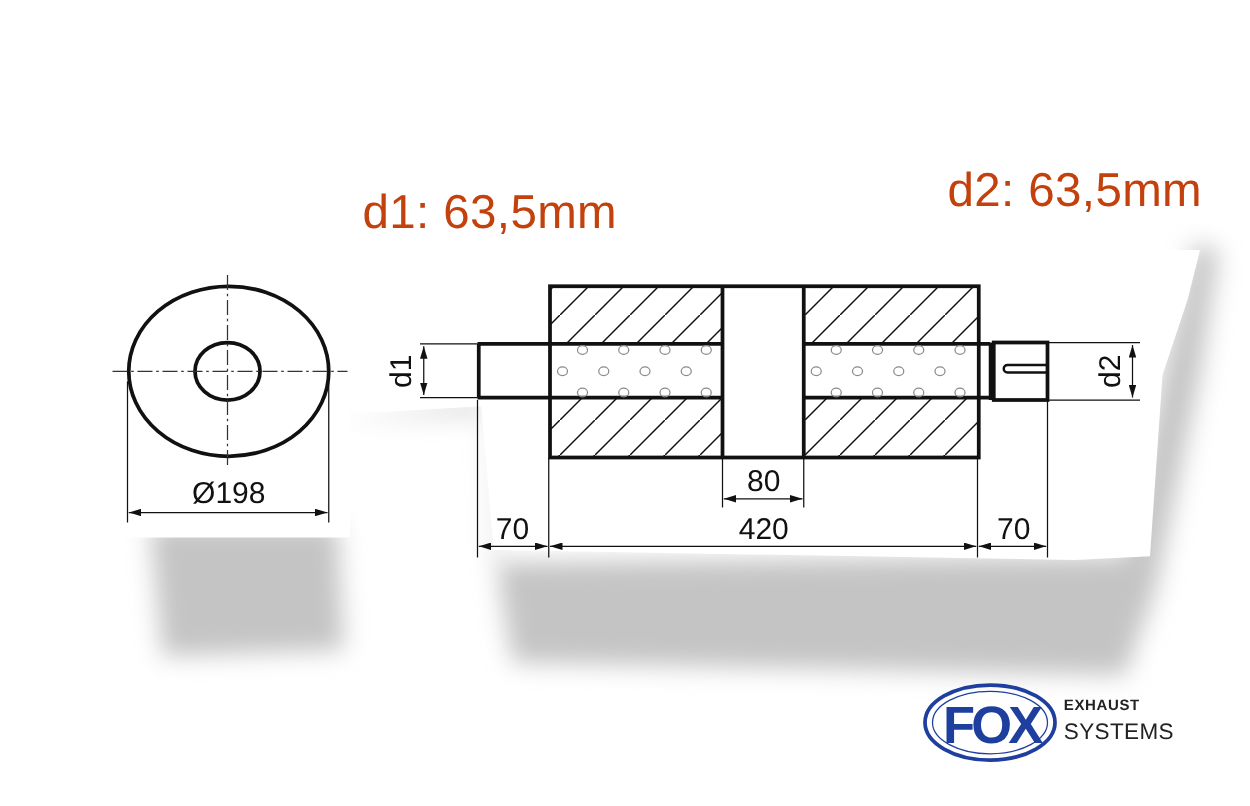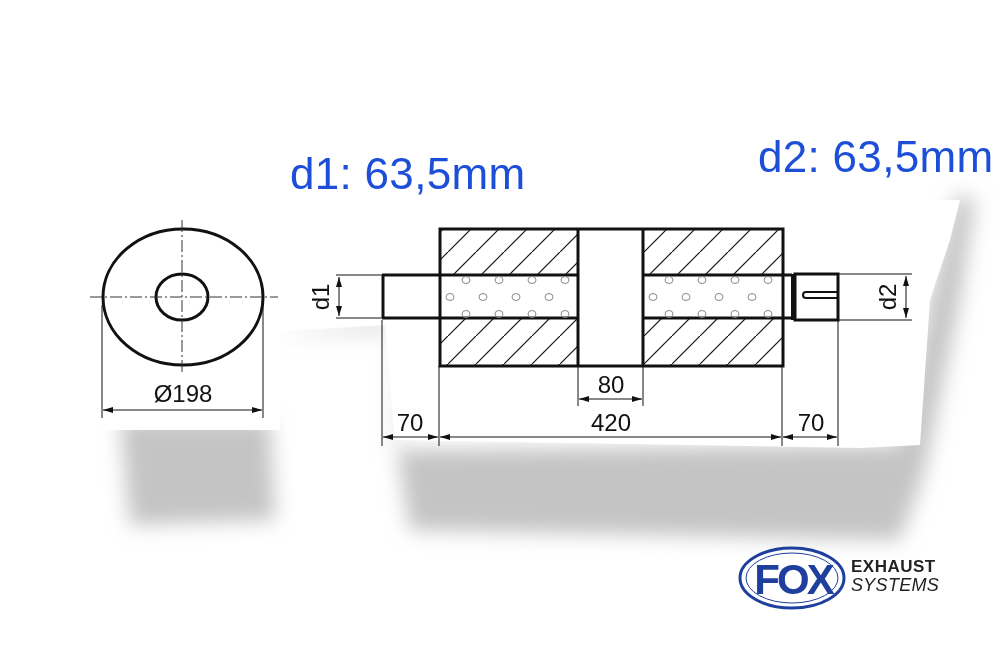--- a/index.html
+++ b/index.html
@@ -1,19 +1,19 @@
 <!DOCTYPE html>
 <html><head>
 <meta charset="utf-8">
 <style>
   html, body { margin:0; padding:0; background:#ffffff; }
   body { width:1000px; height:645px; position:relative; overflow:hidden; font-family:"Liberation Sans", sans-serif; }
   #canvas { position:absolute; left:0; top:0; width:1000px; height:645px; }
   .dimtext { font-family:"Liberation Sans", sans-serif; fill:#111; }
-  .label { position:absolute; font-family:"Liberation Sans", sans-serif; color:#1d4ed8; font-size:44px; letter-spacing:0.3px; white-space:nowrap; }
+  .label { position:absolute; font-family:"Liberation Sans", sans-serif; color:#c2410c; font-size:38px; letter-spacing:0.3px; white-space:nowrap; }
   .logo-text { position:absolute; font-family:"Liberation Sans", sans-serif; color:#222; white-space:nowrap; line-height:1; }
 </style>
 </head>
 <body>
 
 <svg id="canvas" viewBox="0 0 1000 645" xmlns="http://www.w3.org/2000/svg">
   <defs>
     <filter id="blur" x="-20%" y="-20%" width="140%" height="140%">
       <feGaussianBlur stdDeviation="10"></feGaussianBlur>
     </filter>
@@ -127,14 +127,14 @@
   <g>
     <ellipse cx="792" cy="578" rx="52" ry="30" fill="none" stroke="#1f3f9e" stroke-width="3"></ellipse>
     <ellipse cx="792" cy="578" rx="46" ry="25" fill="#ffffff" stroke="#1f3f9e" stroke-width="1"></ellipse>
     <text x="793" y="594" font-size="42" font-weight="bold" text-anchor="middle" fill="#1f3f9e" font-family="Liberation Sans, sans-serif" letter-spacing="-3">FOX</text>
   </g>
 </svg>
 
 <div class="label" style="left:290px; top:149px;">d1: 63,5mm</div>
 <div class="label" style="left:758px; top:132px;">d2: 63,5mm</div>
 
-<div class="logo-text" style="left:851px; top:558px; font-size:17px; font-weight:bold; letter-spacing:0.5px;">EXHAUST</div>
-<div class="logo-text" style="left:851px; top:576px; font-size:18px; letter-spacing:0.3px;font-style:italic;">SYSTEMS</div>
+<div class="logo-text" style="left:851px; top:558px; font-size:12px; font-weight:bold; letter-spacing:0.5px;">EXHAUST</div>
+<div class="logo-text" style="left:851px; top:576px; font-size:18px; letter-spacing:0.3px;">SYSTEMS</div>
 
 </body></html>

